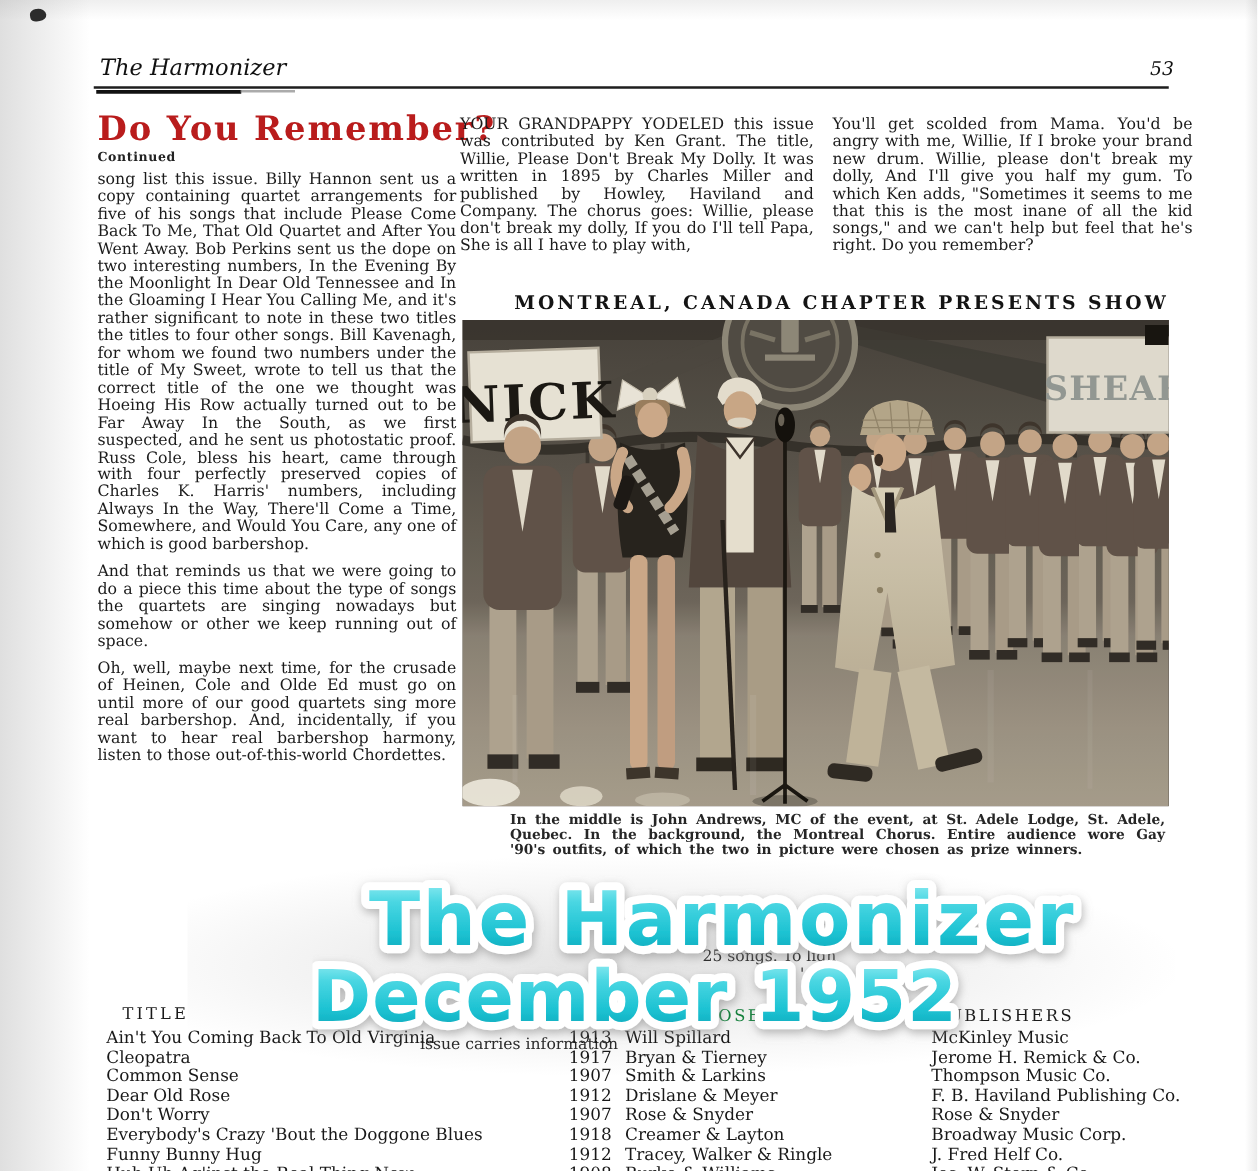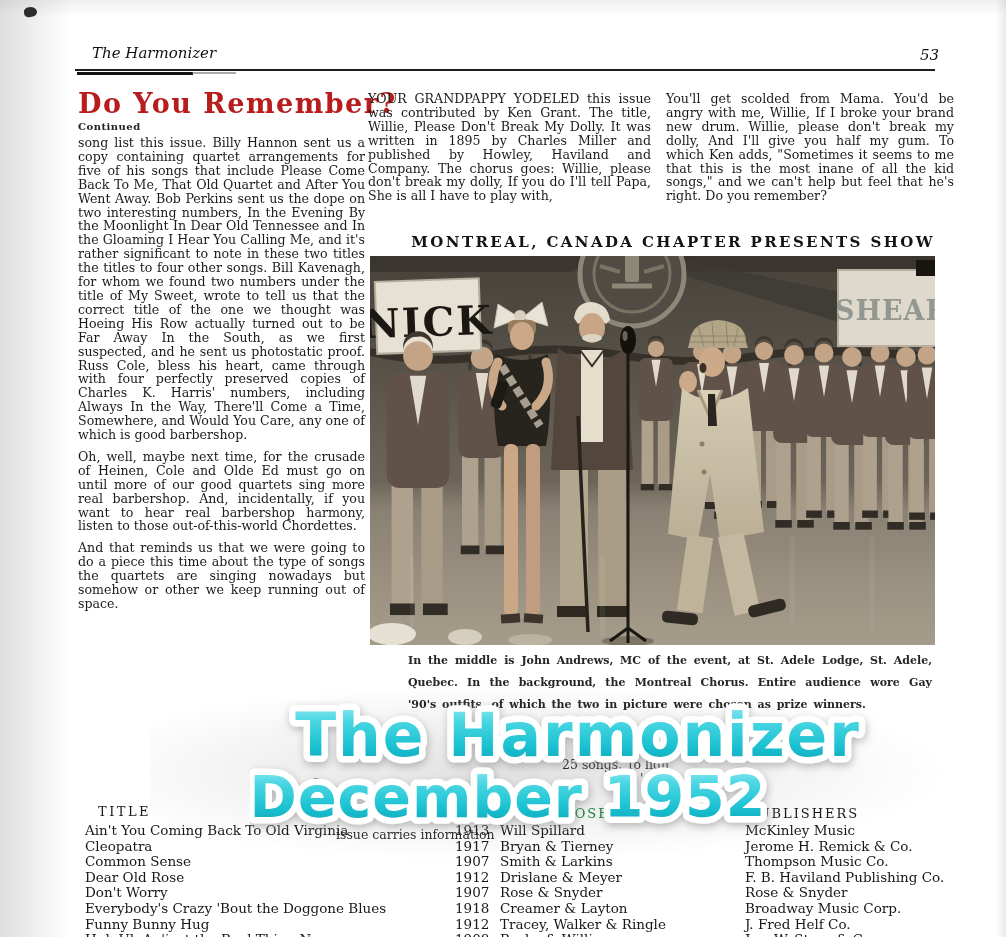--- a/index.html
+++ b/index.html
@@ -9,21 +9,21 @@
         background:linear-gradient(90deg, rgba(140,140,140,.28), rgba(255,255,255,0));}
   .edge-top{position:absolute;left:0;top:0;width:100%;height:16px;
         background:linear-gradient(180deg, rgba(140,140,140,.14), rgba(255,255,255,0));}
   .edge-right{position:absolute;right:0;top:0;width:10px;height:100%;
         background:linear-gradient(270deg, rgba(140,140,140,.18), rgba(255,255,255,0));}
   .speck{position:absolute;left:24px;top:7px;width:13px;height:10px;background:#2c2c2c;
         border-radius:45% 60% 50% 40%;transform:rotate(-8deg);}
   .halo{position:absolute;left:150px;top:685px;width:790px;height:175px;pointer-events:none;
         background:radial-gradient(ellipse at 45% 50%, rgba(120,120,120,.22), rgba(255,255,255,0) 72%);}
 
-  .journal{position:absolute;left:92px;top:44px;font-style:italic;font-size:15px;color:#111;}
+  .journal{position:absolute;left:80px;top:44px;font-style:italic;font-size:18px;color:#111;}
   .pagenum{position:absolute;left:920px;top:46px;font-size:15px;font-style:italic;color:#111;}
   .rule{position:absolute;left:75px;top:69px;width:860px;height:1.5px;background:#1e1e1e;}
   .rule-thick{position:absolute;left:77px;top:72px;width:116px;height:3px;background:#111;}
   .rule-smudge{position:absolute;left:192px;top:72px;width:44px;height:2px;background:#666;opacity:.55;}
 
   .art-title{position:absolute;left:78px;top:88px;font-size:27px;font-weight:bold;
         letter-spacing:1.5px;color:#b91c1c;}
   .continued{position:absolute;left:78px;top:121px;width:226px;text-align:left;
         font-size:10px;font-weight:bold;letter-spacing:.5px;color:#222;}
 
@@ -31,21 +31,21 @@
   .bodycol p{margin:0 0 8px 0;}
   #col1{left:78px;top:136px;width:287px;}
   #col2{left:368px;top:92px;width:283px;}
   #col3{left:654px;top:92px;width:288px;margin-left:12px;}
 
   .headline{position:absolute;left:370px;top:233px;width:565px;text-align:right;
         font-size:15px;font-weight:bold;letter-spacing:2.4px;color:#141414;}
   .photo{position:absolute;left:370px;top:256px;width:565px;height:389px;
         box-shadow:0 0 0 1px #4a463f inset;background:#6d665c;}
   .caption{position:absolute;left:408px;top:650px;width:524px;font-size:11px;font-weight:bold;
-        line-height:22px;text-align:justify;word-spacing:2px;color:#262626;}
+        line-height:12px;text-align:justify;word-spacing:2px;color:#262626;}
 
   .frag{position:absolute;font-size:12.5px;color:#2a2a2a;}
   .frag-m{font-weight:bold;font-size:16px;}
 
   .wm{position:absolute;left:250px;top:693px;z-index:6;pointer-events:none;}
 
   .th-title{position:absolute;left:98px;top:804px;font-size:13px;letter-spacing:2.5px;color:#191919;}
   .th-comp{position:absolute;left:504px;top:806px;font-size:13px;letter-spacing:2px;color:#15803d;margin-left:20px;}
   .th-pub{position:absolute;left:748px;top:806px;font-size:13px;letter-spacing:2px;color:#191919;}
   #rows{position:absolute;left:85px;top:822px;width:920px;font-size:13.5px;color:#181818;}
@@ -70,22 +70,22 @@
   <div class="pagenum">53</div>
   <div class="rule"></div>
   <div class="rule-thick"></div>
   <div class="rule-smudge"></div>
 
   <div class="art-title">Do You Remember?</div>
   <div class="continued">Continued</div>
 
   <div id="col1" class="bodycol">
     <p>song list this issue. Billy Hannon sent us a copy containing quartet arrangements for five of his songs that include Please Come Back To Me, That Old Quartet and After You Went Away. Bob Perkins sent us the dope on two interesting numbers, In the Evening By the Moonlight In Dear Old Tennessee and In the Gloaming I Hear You Calling Me, and it's rather significant to note in these two titles the titles to four other songs. Bill Kavenagh, for whom we found two numbers under the title of My Sweet, wrote to tell us that the correct title of the one we thought was Hoeing His Row actually turned out to be Far Away In the South, as we first suspected, and he sent us photostatic proof. Russ Cole, bless his heart, came through with four perfectly preserved copies of Charles K. Harris' numbers, including Always In the Way, There'll Come a Time, Somewhere, and Would You Care, any one of which is good barbershop.</p>
+    <p>And that reminds us that we were going to do a piece this time about the type of songs the quartets are singing nowadays but somehow or other we keep running out of space.</p>
     <p>Oh, well, maybe next time, for the crusade of Heinen, Cole and Olde Ed must go on until more of our good quartets sing more real barbershop. And, incidentally, if you want to hear real barbershop harmony, listen to those out-of-this-world Chordettes.</p>
-    <p>And that reminds us that we were going to do a piece this time about the type of songs the quartets are singing nowadays but somehow or other we keep running out of space.</p>
   </div>
   <div id="col2" class="bodycol">
     <p>YOUR GRANDPAPPY YODELED this issue was contributed by Ken Grant. The title, Willie, Please Don't Break My Dolly. It was written in 1895 by Charles Miller and published by Howley, Haviland and Company. The chorus goes: Willie, please don't break my dolly, If you do I'll tell Papa, She is all I have to play with,</p>
   </div>
   <div id="col3" class="bodycol">
     <p>You'll get scolded from Mama. You'd be angry with me, Willie, If I broke your brand new drum. Willie, please don't break my dolly, And I'll give you half my gum. To which Ken adds, "Sometimes it seems to me that this is the most inane of all the kid songs," and we can't help but feel that he's right. Do you remember?</p>
   </div>
 
   <div class="headline">MONTREAL, CANADA CHAPTER PRESENTS SHOW</div>
 

